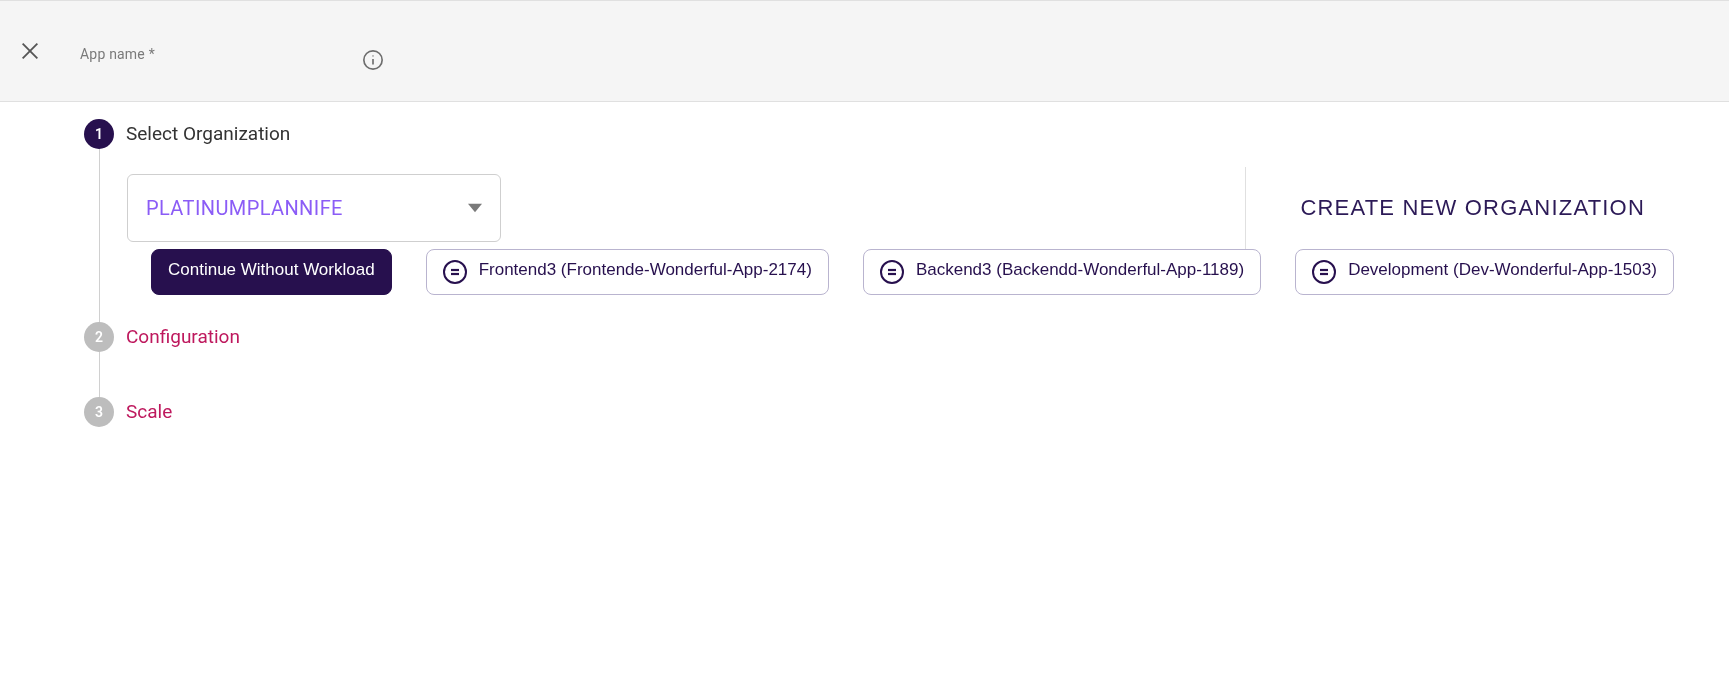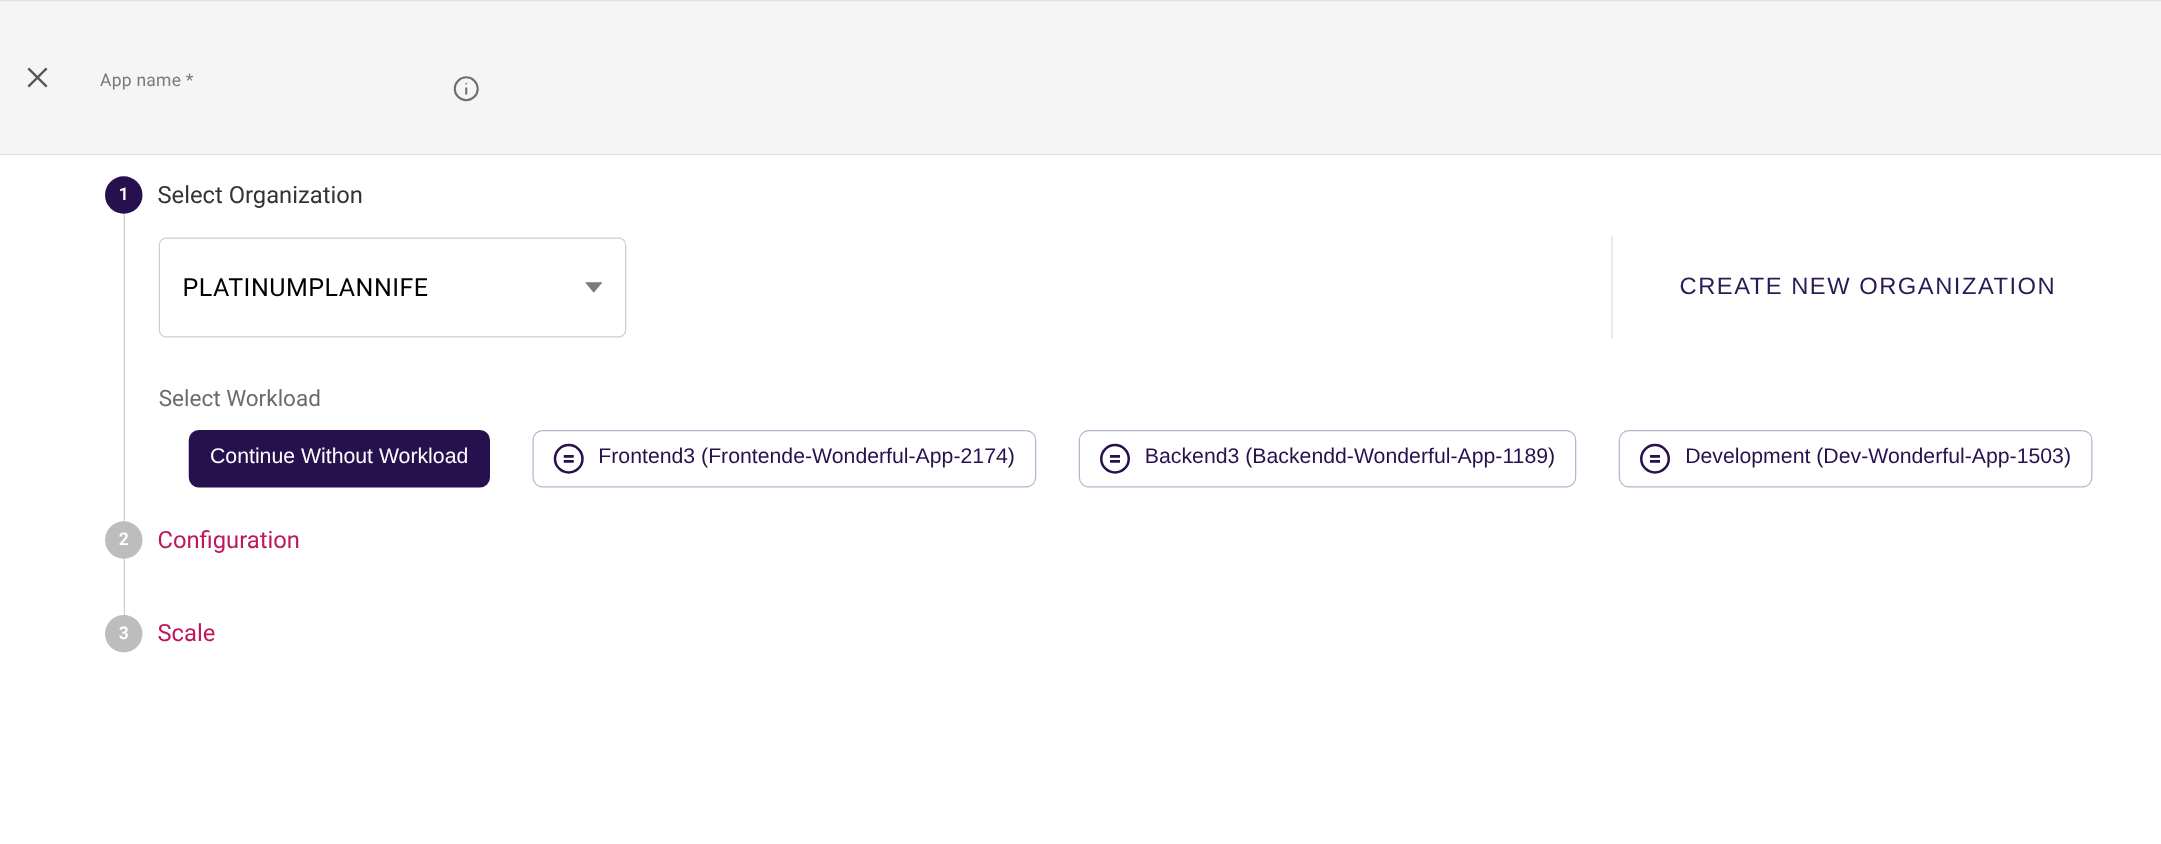--- a/index.html
+++ b/index.html
@@ -1,21 +1,21 @@
 <!DOCTYPE html>
 <html><head>
 <meta charset="utf-8">
 <style>
   * { box-sizing: border-box; margin: 0; padding: 0; }
   body { font-family: -apple-system, BlinkMacSystemFont, "Segoe UI", Roboto, Helvetica, Arial, sans-serif; background:#fff; color:#333; }
   .header {
     background:#f5f5f5;
     border-top:1px solid #e0e0e0;
     border-bottom:1px solid #e0e0e0;
-    height:124px;
+    height:102px;
     display:flex;
     align-items:center;
     padding:0 20px 0 10px;
     gap:30px;
   }
   .close-btn {
     background:none; border:none; cursor:pointer;
     width:40px; height:40px; display:flex; align-items:center; justify-content:center;
   }
   .close-btn svg { width:22px; height:22px; stroke:#555; stroke-width:2; }
@@ -48,36 +48,36 @@
     position:absolute;
     left:-42px;
   }
   .step-badge.active { background:#27104e; }
   .step-badge.inactive { background:#bdbdbd; }
   .step-title { font-size:19px; color:#333; }
   .step-title.inactive { color:#be185d; }
   .step-body { padding:22px 0 30px 0; border-left:1px solid #d0d0d0; margin-left:-27px; padding-left:27px;}
   .step-body.short { min-height:40px; }
   .org-select {
-    width:374px; height:80px;
+    width:374px; height:68px;
     border:1px solid #cfcfcf; border-radius:6px;
     display:flex; align-items:center; justify-content:space-between;
     padding:0 18px;
-    font-size:20px; color:#000000; letter-spacing:0.4px;
+    font-size:20px; color:#8b5cf6; letter-spacing:0.4px;
     background:#fff; cursor:pointer;
   }
   .org-select svg { width:14px; height:14px; fill:#7a7a7a; }
   .org-row { display:flex; align-items:center; }
   .org-left { flex:0 0 auto; }
   .org-spacer { flex:1; }
   .org-right { display:flex; align-items:center; padding:0 34px 0 34px; }
   .vline { width:1px; background:#e0e0e0; height:82px; }
   .create-org {
     background:none; border:none; color:#2c1a57;
-    font-size:19px; letter-spacing:1.2px; font-weight:500;
+    font-size:22px; letter-spacing:1.2px; font-weight:500;
     cursor:pointer; padding:0 20px;
   }
   .sub-label { font-size:18px; color:#6b6b6b; margin:38px 0 14px 0;}
   .chip-row { display:flex; gap:10px; flex-wrap:wrap; }
   .chip {
     border:1px solid #b9b4cf;
     border-radius:8px;
     background:#fff;
     color:#27104e;
     font-size:17px;
@@ -136,21 +136,20 @@
               </svg>
           </div>
         </div>
         <div class="org-spacer"></div>
         <div class="vline"></div>
         <div class="org-right">
           <button class="create-org">CREATE NEW ORGANIZATION</button>
         </div>
       </div>
 
-      <div class="sub-label">Select Workload</div>
       <div class="chip-row">
         <button class="chip selected">
           <span>Continue Without Workload</span>
         </button>
         <button class="chip">
           <span class="wicon">
             <svg viewBox="0 0 12 12">
                 <line x1="2" y1="4" x2="10" y2="4"></line>
                 <line x1="2" y1="8" x2="10" y2="8"></line>
               </svg>

